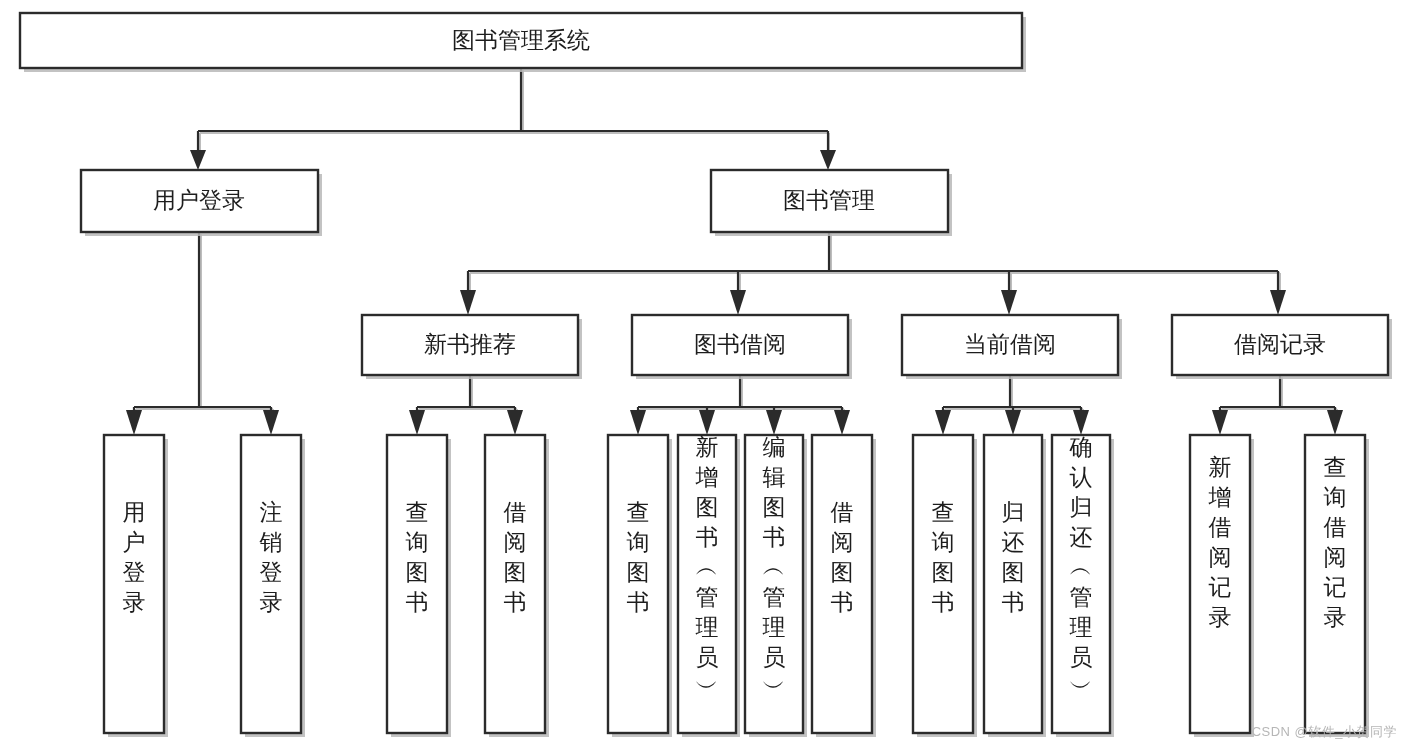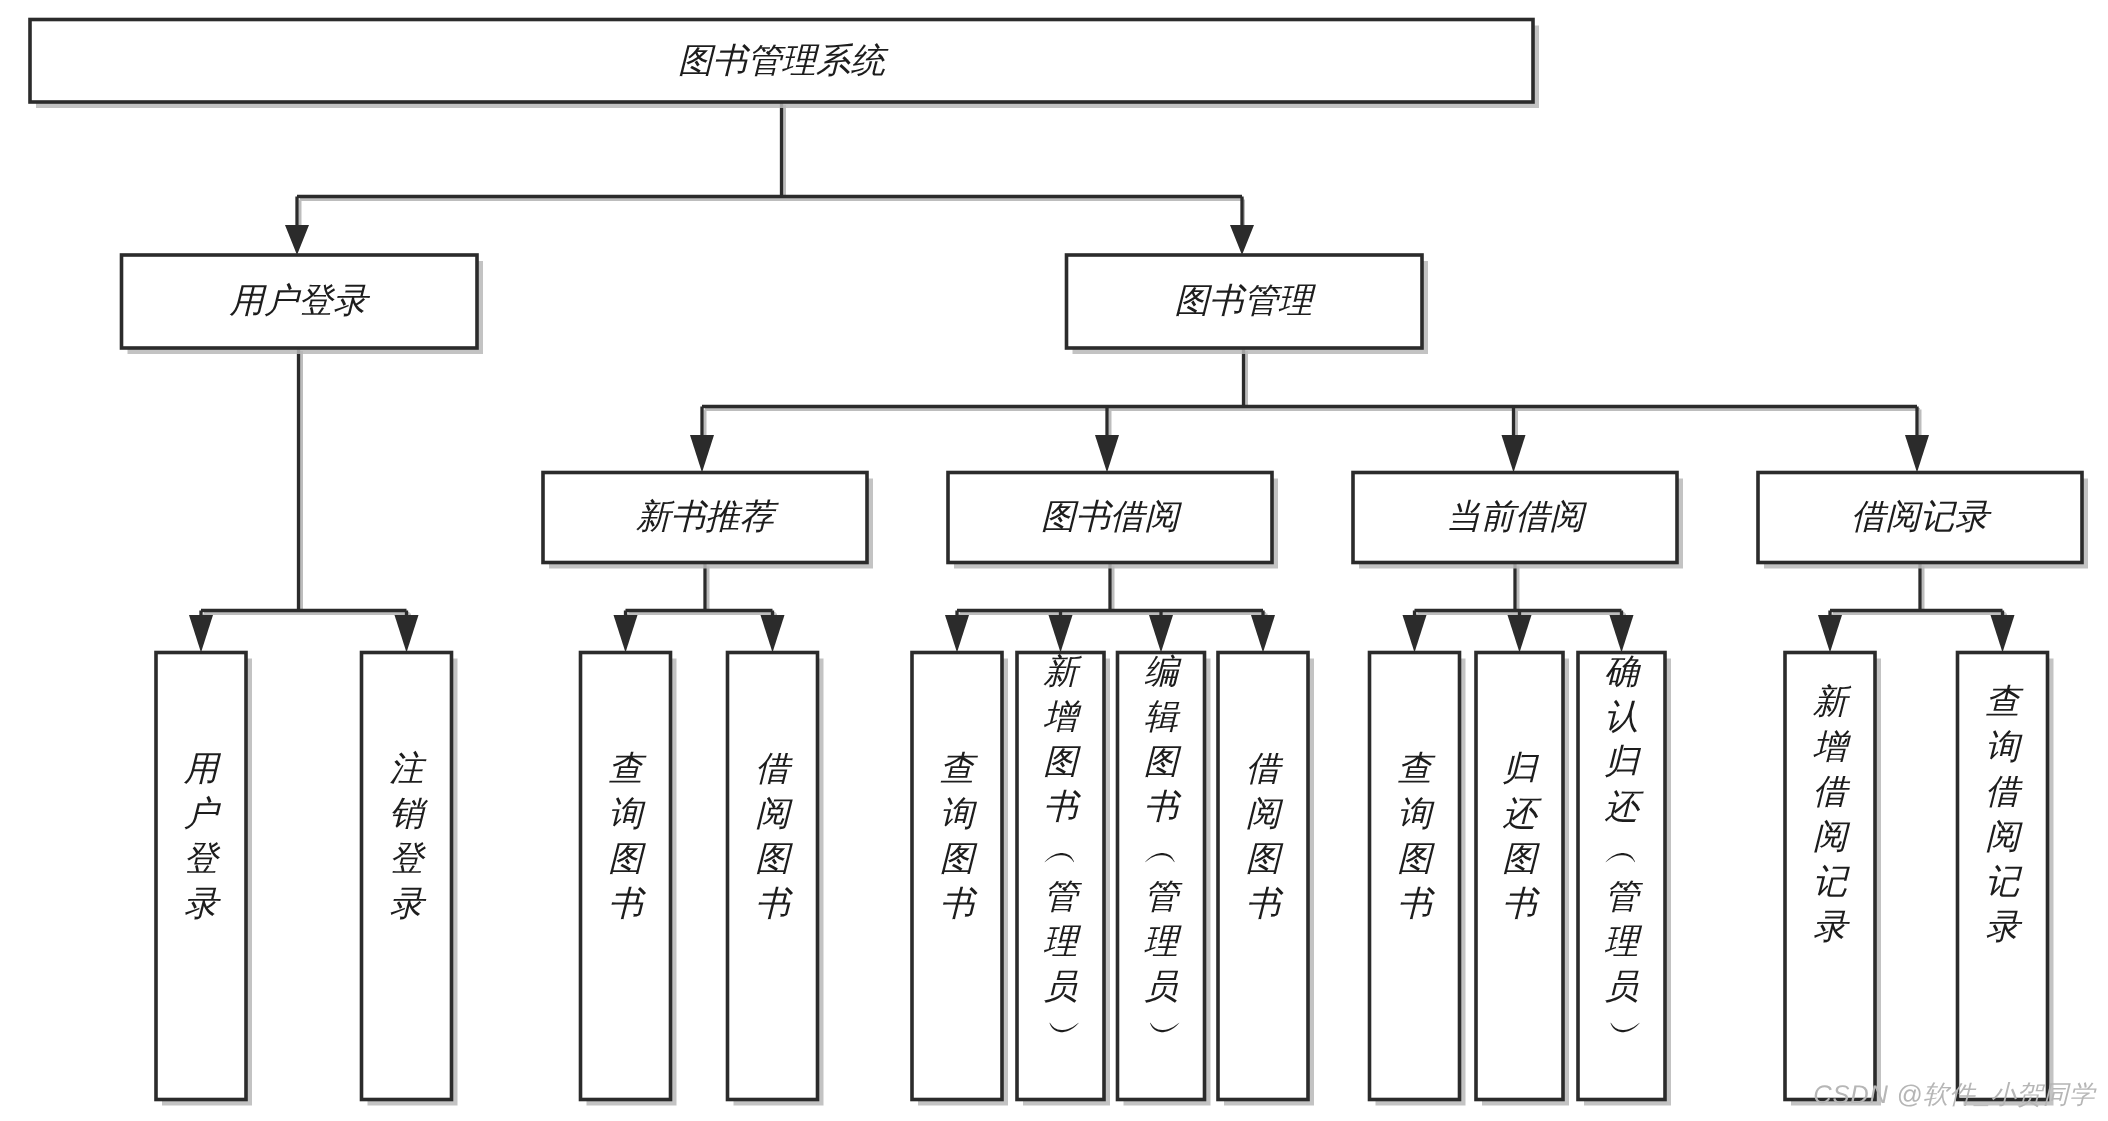--- a/index.html
+++ b/index.html
@@ -10,21 +10,20 @@
   }
   body {
     font-family: "Liberation Sans", "DejaVu Sans", sans-serif;
   }
   #diagram-root {
     position: relative;
     width: 1405px;
     height: 747px;
     background: #ffffff;
     overflow: hidden;
-    font-style: italic;
   }
   svg#tree-svg {
     position: absolute;
     left: 0;
     top: 0;
     width: 1405px;
     height: 747px;
     display: block;
   }
   .node-rect {
@@ -61,21 +60,21 @@
     fill: #1d1d1d;
     font-family: "Liberation Sans", "DejaVu Sans", sans-serif;
     font-size: 23px;
     text-anchor: middle;
   }
   .watermark {
     position: absolute;
     right: 8px;
     bottom: 6px;
     font-family: "Liberation Sans", "DejaVu Sans", sans-serif;
-    font-size: 17px;
+    font-size: 13px;
     color: #b6b6b6;
     letter-spacing: 0.5px;
     white-space: nowrap;
     user-select: none;
   }
 </style>
 </head>
 <body>
 
 <div id="diagram-root">

